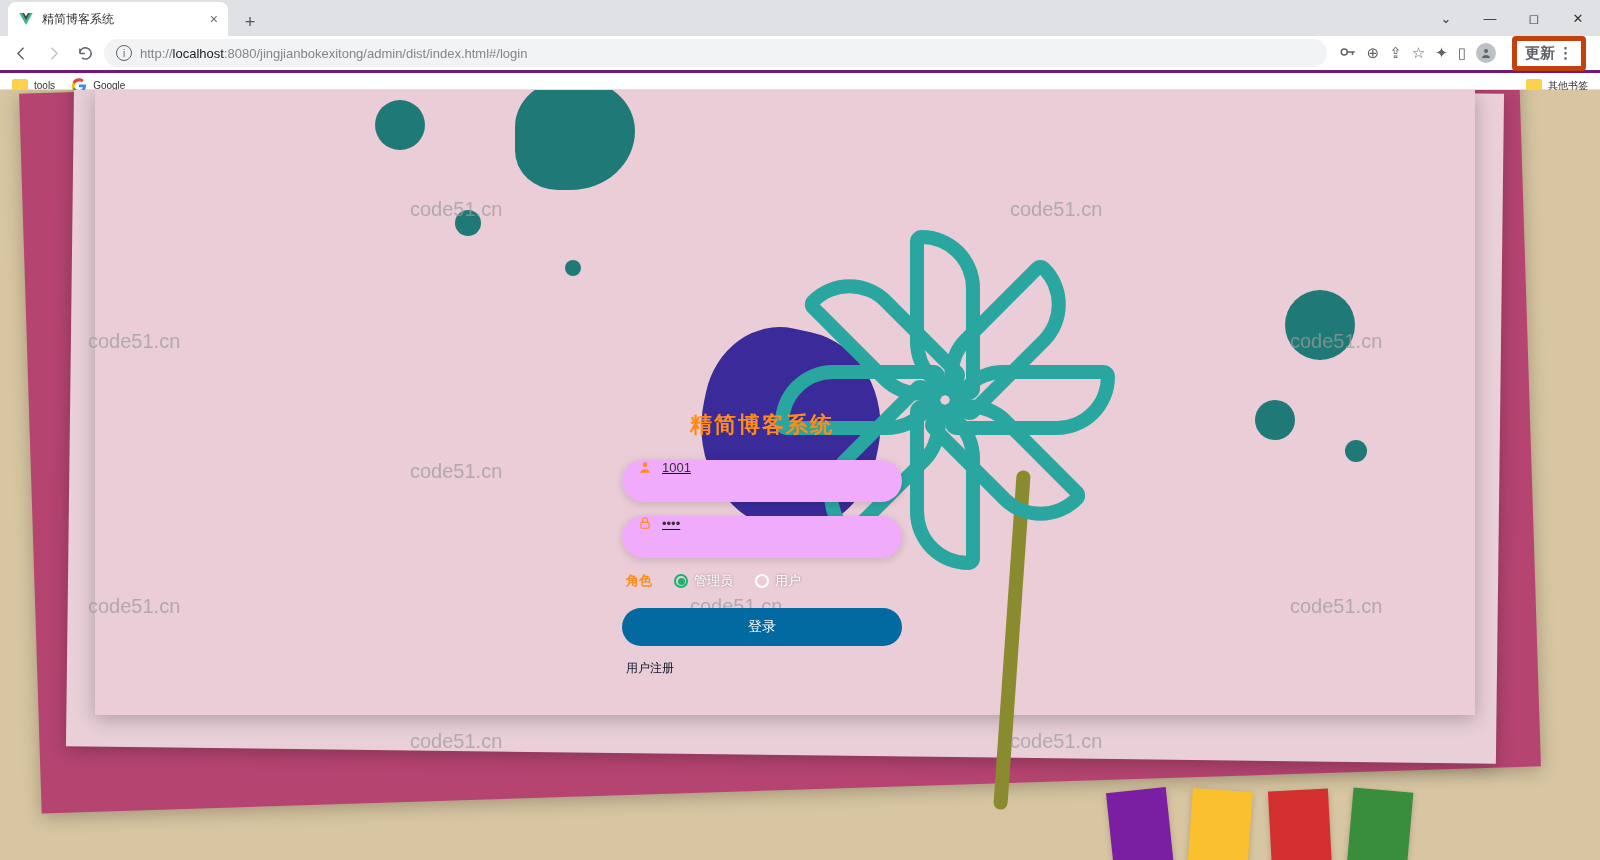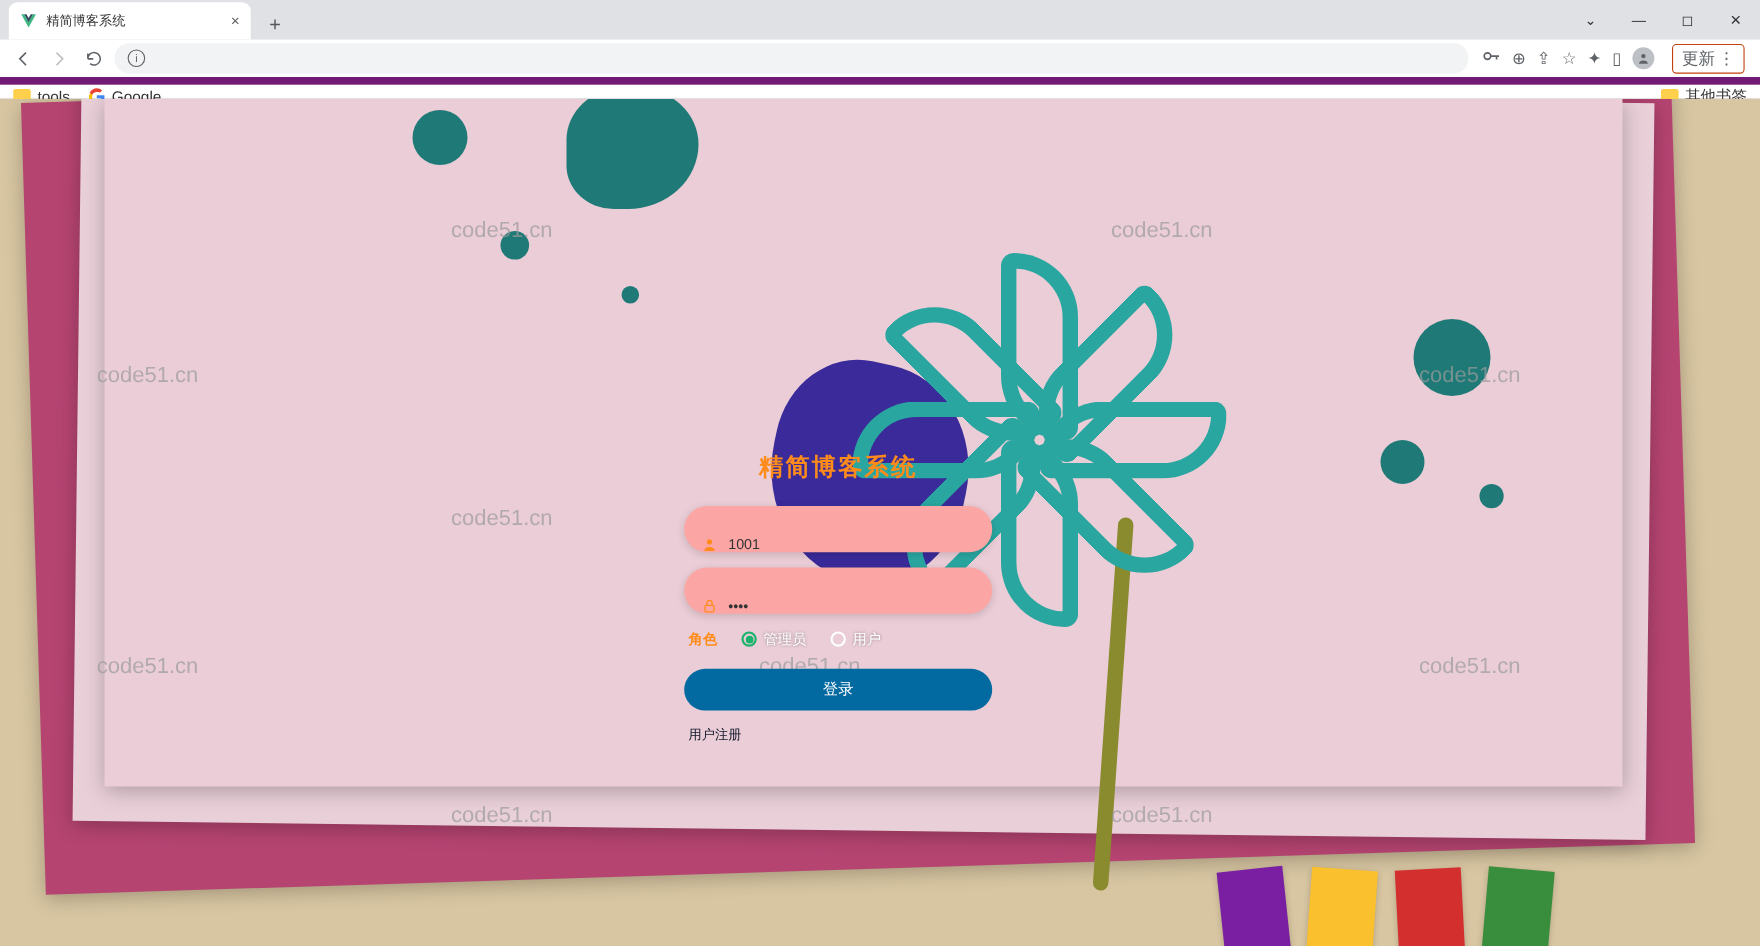--- a/index.html
+++ b/index.html
@@ -17,22 +17,22 @@
   .addr-row { height: 34px; display: flex; align-items: center; padding: 0 8px; gap: 6px; }
   .nav-ico { width: 26px; height: 26px; display: flex; align-items: center; justify-content: center; color: #5f6368; }
   .nav-ico svg { width: 17px; height: 17px; stroke: #5f6368; fill: none; stroke-width: 2; }
   .omnibox { flex: 1; height: 28px; background: #f1f3f4; border-radius: 14px; display: flex; align-items: center; padding: 0 12px; font-size: 13px; color: #202124; gap: 8px; }
   .omnibox .info-ico { width: 16px; height: 16px; border: 1.5px solid #5f6368; border-radius: 50%; display: flex; align-items: center; justify-content: center; font-size: 10px; color: #5f6368;}
   .omnibox .url-grey { color: #80868b; }
   .addr-icons { display: flex; align-items: center; gap: 10px; padding: 0 6px; }
   .addr-icons span, .addr-icons div { color: #5f6368; font-size: 15px; }
   .key-ico svg { width:18px; height:18px; fill:#5f6368; }
   .profile-ico { width:20px; height:20px; border-radius:50%; background:#bdc1c6; display:flex; align-items:center; justify-content:center;}
-  .update-btn { border: 1px solid #c2410c; color: #d93025; border-radius: 4px; padding: 3px 8px; font-size: 12px; display: flex; align-items: center; gap: 3px; margin-left: 6px; }
-  .bookmarks-row { height: 28px; display: flex; align-items: center; padding: 0 12px; font-size: 14px; color: #333; border-top: 7px solid #701a75; justify-content: space-between;}
+  .update-btn { border: 5px solid #c2410c; color: #d93025; border-radius: 4px; padding: 3px 8px; font-size: 12px; display: flex; align-items: center; gap: 3px; margin-left: 6px; font-weight: bold; }
+  .bookmarks-row { height: 28px; display: flex; align-items: center; padding: 0 12px; font-size: 10px; color: #333; border-top: 3px solid #701a75; justify-content: space-between;}
   .bm-left { display:flex; gap:16px; align-items:center;}
   .bm-item { display: flex; align-items: center; gap: 6px; }
   .folder-ico { width: 16px; height: 14px; background: #ffd04c; border-radius: 2px; }
   .google-ico { width:16px; height:16px; }
 
   
   .viewport { width: 1600px; height: 770px; position: relative; overflow: hidden; background: #d8c6a2; }
 
   
   .paper { position: absolute; box-shadow: 0 4px 18px rgba(0,0,0,.25); }
@@ -47,21 +47,21 @@
   .flower-purple { position:absolute; left:700px; top:240px; width:220px; height:300px; }
   .flower-purple .blob { position:absolute; width:180px; height:200px; background:#3a2a9a; border-radius:40% 50% 45% 55%; transform:rotate(12deg);}
   .stem { position:absolute; width:14px; height:340px; background:#8a8a2e; left:1005px; top:380px; border-radius:8px; transform:rotate(4deg);}
 
   
   .sticky { position:absolute; bottom:-10px; width:60px; height:80px; transform:rotate(-6deg); box-shadow:0 2px 6px rgba(0,0,0,.2);}
 
   
   .login-wrap { position: absolute; left: 622px; top: 320px; width: 280px; z-index: 20; }
   .login-title { color: #ff8c1a; font-size: 22px; font-weight: 700; text-align: center; margin-bottom: 20px; letter-spacing:2px;}
-  .field { background: #fca5a5; border-radius: 22px; height: 42px; display: flex; align-items: flex-end; padding: 0 16px; margin-bottom: 14px; box-shadow: 0 2px 8px rgba(0,0,0,.15);}
+  .field { background: #f0abfc; border-radius: 22px; height: 42px; display: flex; align-items: flex-start; padding: 0 16px; margin-bottom: 14px; box-shadow: 0 2px 8px rgba(0,0,0,.15); text-decoration: underline;}
   .field .ficon { width: 14px; height: 14px; margin-right: 10px; }
   .field input { border: none; outline: none; flex: 1; font-size: 13px; color: #333; background: transparent; }
   .role-row { display: flex; align-items: center; gap: 22px; font-size: 13px; color: #fff; margin: 12px 4px 18px; }
   .role-label { color: #ff8c1a; font-weight: 600; }
   .radio { width: 14px; height: 14px; border-radius: 50%; border: 2px solid #fff; display: inline-flex; align-items: center; justify-content: center; }
   .radio.sel { border-color: #19b36b; }
   .radio.sel::after { content: ""; width: 7px; height: 7px; border-radius: 50%; background: #19b36b; }
   .role-opt { display: flex; align-items: center; gap: 6px; color: #fff; text-shadow:0 0 3px rgba(0,0,0,.4);}
   .login-btn { background: #0369a1; color: #fff; height: 38px; border-radius: 20px; display: flex; align-items: center; justify-content: center; font-size: 14px; cursor: pointer; margin-bottom: 14px; }
   .register-link { font-size: 12px; color: #0f172a; padding-left: 4px; }
@@ -103,20 +103,23 @@
           <path d="M9 4l8 8-8 8"></path>
         </svg>
       </div>
     <div class="nav-ico">
         <svg viewBox="0 0 24 24">
           <path d="M4 12a8 8 0 1 1 3 6.2M4 12V5m0 7h7"></path>
         </svg>
       </div>
     <div class="omnibox">
       <span class="info-ico">i</span>
+      <span>
+        <span class="url-grey">http://</span><span>localhost</span><span class="url-grey">:8080/jingjianbokexitong/admin/dist/index.html#/login</span>
+      </span>
     </div>
     <div class="addr-icons">
       <div class="key-ico"><svg viewBox="0 0 24 24">
             <circle cx="7" cy="12" r="4" fill="none" stroke="#5f6368" stroke-width="2"></circle>
             <path d="M11 12h10M18 12v4" stroke="#5f6368" stroke-width="2"></path>
           </svg></div>
       <span>⊕</span>
       <span>⇪</span>
       <span>☆</span>
       <span>✦</span>

